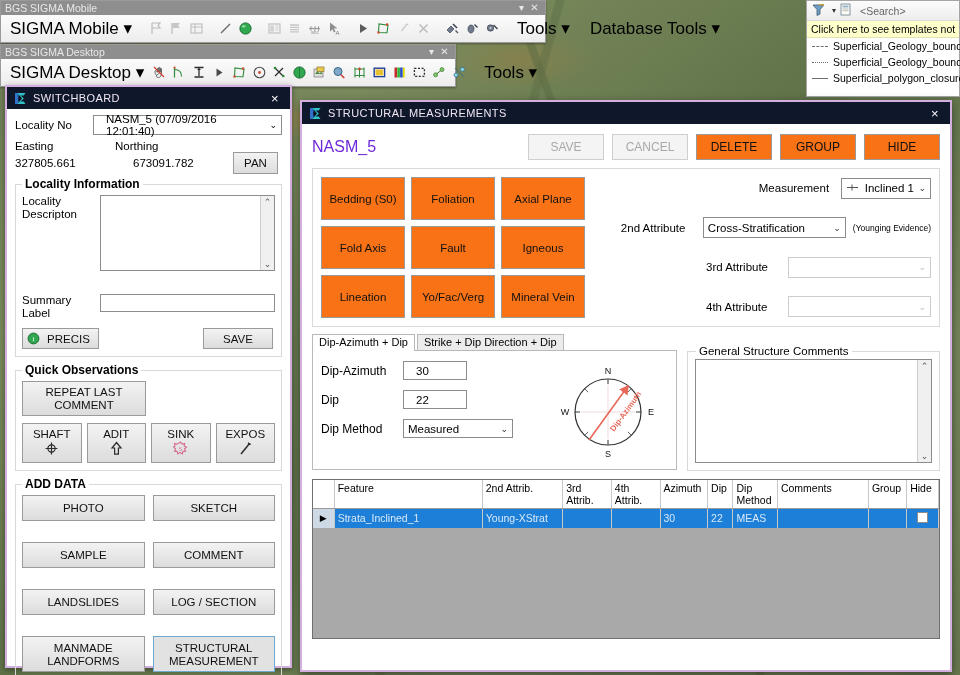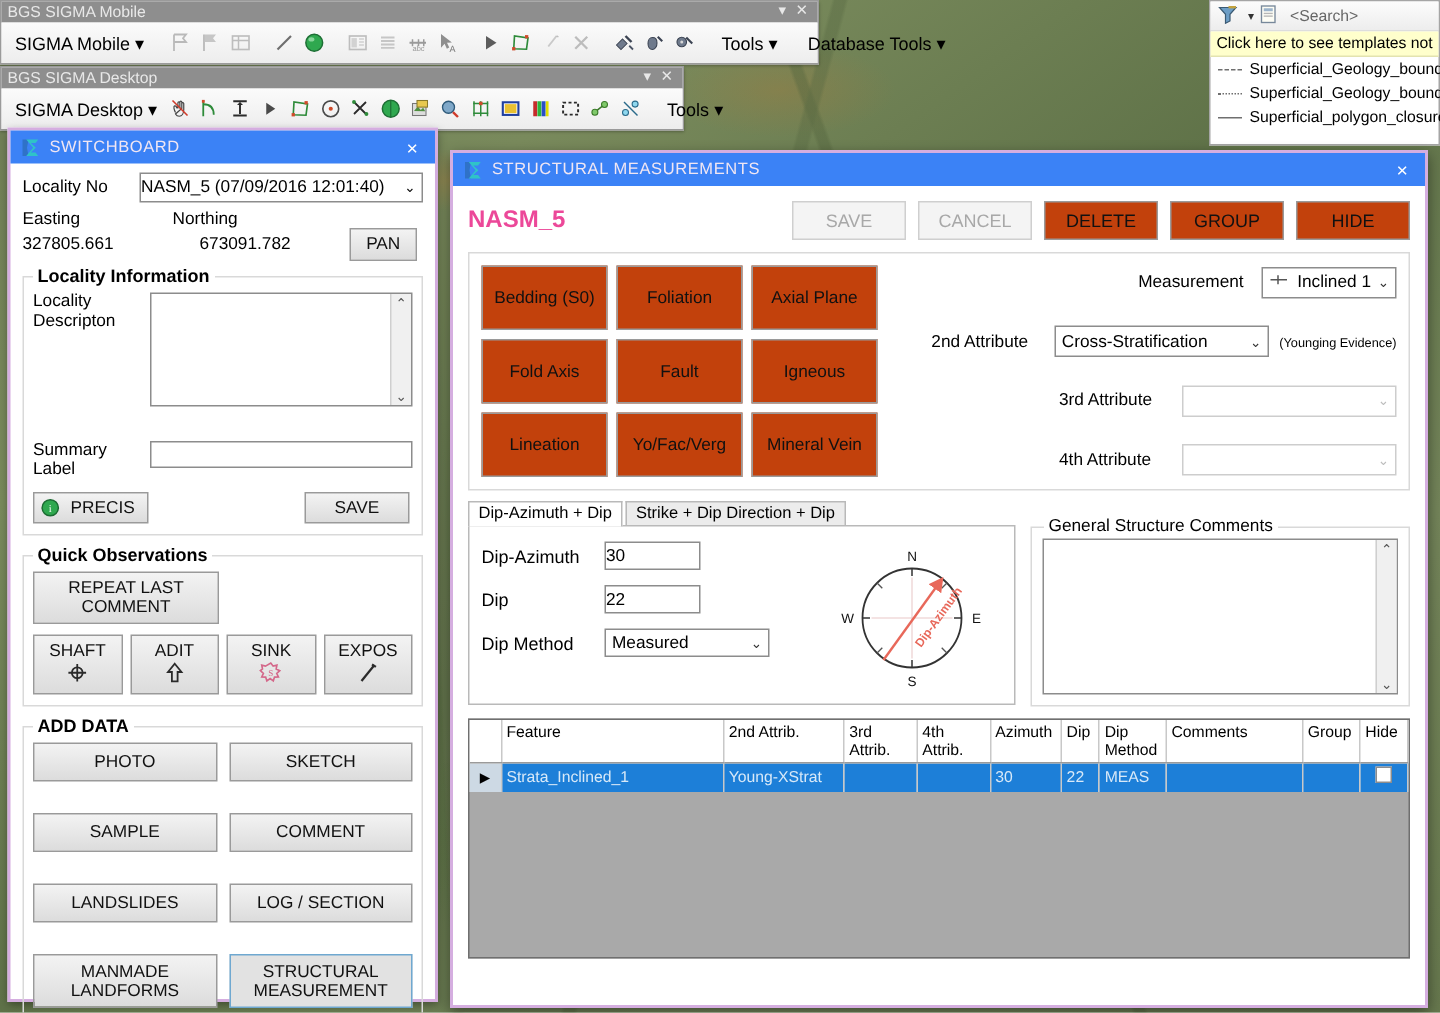--- a/index.html
+++ b/index.html
@@ -35,21 +35,21 @@
 
   
   .tb-win { position:absolute; background:#f2f2f2; border:1px solid #9a9a9a;
     box-shadow:0 1px 2px rgba(0,0,0,.35); }
   .tb-title { height:14px; background:#8e8e8e; color:#e8e8e8;
     font-size:10.5px; line-height:14px; padding:0 4px; display:flex; align-items:center; }
   .tb-title .t-label { flex:1; }
   .tb-title .t-btn { width:13px; text-align:center; cursor:default; font-size:10px; }
   .tb-row { height:27px; display:flex; align-items:center; padding:0 5px; gap:3px;
     background:linear-gradient(#fbfbfb,#ededed); }
-  .tb-menu { font-size:12px; padding:0 4px; white-space:nowrap; }
+  .tb-menu { font-size:17px; padding:0 4px; white-space:nowrap; }
   .tb-sep { width:1px; height:17px; background:#c3c3c3; margin:0 3px; }
   .ic { width:18px; height:18px; display:inline-block; position:relative; }
   .ic svg { display:block; }
 
   
   #tpl-panel { position:absolute; left:806px; top:0; width:154px; height:97px;
     background:#fff; border:1px solid #a5a5a5; font-size:10.5px; }
   #tpl-top { height:20px; display:flex; align-items:center; gap:3px; padding:0 4px;
     background:linear-gradient(#fcfcfc,#ededed); border-bottom:1px solid #ddd; }
   #tpl-search { color:#666; font-size:10.5px; }
@@ -57,58 +57,58 @@
     font-size:10.5px; white-space:nowrap; overflow:hidden; }
   .tpl-item { display:flex; align-items:center; gap:5px; padding:2px 5px; white-space:nowrap;
     font-size:10.5px; }
   .tpl-dash { flex:0 0 16px; height:0; border-top:1px solid #6f6f6f; }
   .tpl-dash.d1 { border-top-style:dashed; }
   .tpl-dash.d2 { border-top-style:dotted; }
 
   
   #switchboard { position:absolute; left:5px; top:85px; width:287px; height:583px;
     background:#fff; border:2px solid #d5aee0; box-shadow:0 2px 6px rgba(0,0,0,.4); }
-  .pw-title { height:22px; background:#3b82f6; display:flex; align-items:center;
+  .pw-title { height:22px; background:#0f172a; display:flex; align-items:center;
     padding:0 6px; color:#f0e6f3; font-size:11px; letter-spacing:.4px; }
   .pw-title .sigma { width:15px; height:15px; margin-right:5px; }
   .pw-title .pw-label { flex:1; }
   .pw-title .pw-close { width:18px; text-align:center; font-size:13px; color:#fff; }
   #sb-body { padding:6px 8px; }
   .fld-row { display:flex; align-items:center; margin-bottom:5px; }
   .fld-lbl { font-size:11.5px; }
   select.inp, input.inp, .inp {
     font-family:"Liberation Sans", sans-serif; font-size:11.5px;
-    border:1px solid #8c8c8c; background:#fff; height:19px; padding:0 0; }
+    border:1px solid #8c8c8c; background:#fff; height:19px; padding:0 12px; }
   .coord-head { display:flex; font-size:11.5px; }
   .coord-val  { display:flex; font-size:11.5px; }
   .btn { background:linear-gradient(#f3f3f3,#dcdcdc); border:1px solid #9a9a9a;
     font-family:"Liberation Sans", sans-serif; font-size:11.5px; text-align:center;
     color:#111; display:flex; align-items:center; justify-content:center; cursor:default; }
-  .btn.flat { background:#c2410c; }
+  .btn.flat { background:#f97316; }
   .btn.dis { color:#a8a8a8; background:#f4f4f4; border-color:#cfcfcf; }
   .btn.sel { background:#e2e2e2; border:1px solid #6fa8d0; }
   fieldset.grp { border:1px solid #d9d9d9; margin:0 0 6px 0; padding:4px 6px 7px 6px; }
   fieldset.grp > legend { font-size:12px; font-weight:bold; padding:0 3px; }
   .ta-wrap { position:relative; border:1px solid #8c8c8c; background:#fff; }
   .sbar { position:absolute; right:0; top:0; width:14px; bottom:0;
     background:#f0f0f0; border-left:1px solid #cfcfcf; display:flex;
     flex-direction:column; justify-content:space-between; align-items:center; }
   .sbar .ar { font-size:9px; color:#555; line-height:12px; }
   .qo-grid4 { display:flex; gap:5px; }
   .qo-grid4 .btn { flex:1; height:40px; flex-direction:column; gap:1px; }
   .add-grid { display:grid; grid-template-columns:1fr 1fr; gap:21px 8px; }
   .add-grid .btn { height:26px; line-height:12px; }
   .add-grid .btn.two { height:36px; }
 
   
   #structwin { position:absolute; left:300px; top:100px; width:652px; height:572px;
     background:#fff; border:2px solid #d5aee0; box-shadow:0 3px 9px rgba(0,0,0,.45); }
   #sm-body { padding:8px 10px; }
   #sm-head { display:flex; align-items:center; height:30px; margin-bottom:6px; }
-  #sm-locality { color:#ec4899; font-size:16px; font-weight:bold; flex:1; }
+  #sm-locality { color:#6d28d9; font-size:16px; font-weight:normal; flex:1; }
   #sm-head .btn { width:76px; height:26px; margin-left:8px; font-size:12px; }
   .sm-panel { border:1px solid #d9d9d9; padding:8px; margin-bottom:7px; display:flex; }
   .type-grid { display:grid; grid-template-columns:repeat(3,84px); gap:6px; }
   .type-grid .btn { height:43px; font-size:11.5px; }
   .attr-col { flex:1; margin-left:14px; display:flex; flex-direction:column;
     justify-content:space-between;align-items:flex-end; }
   .attr-row { display:flex; align-items:center; height:22px; }
   .attr-lbl { width:82px; font-size:11.5px; }
   .ddl { position:relative; border:1px solid #8c8c8c; background:#fff; height:21px;
     display:flex; align-items:center; padding:0 16px 0 4px; font-size:11.5px; }

